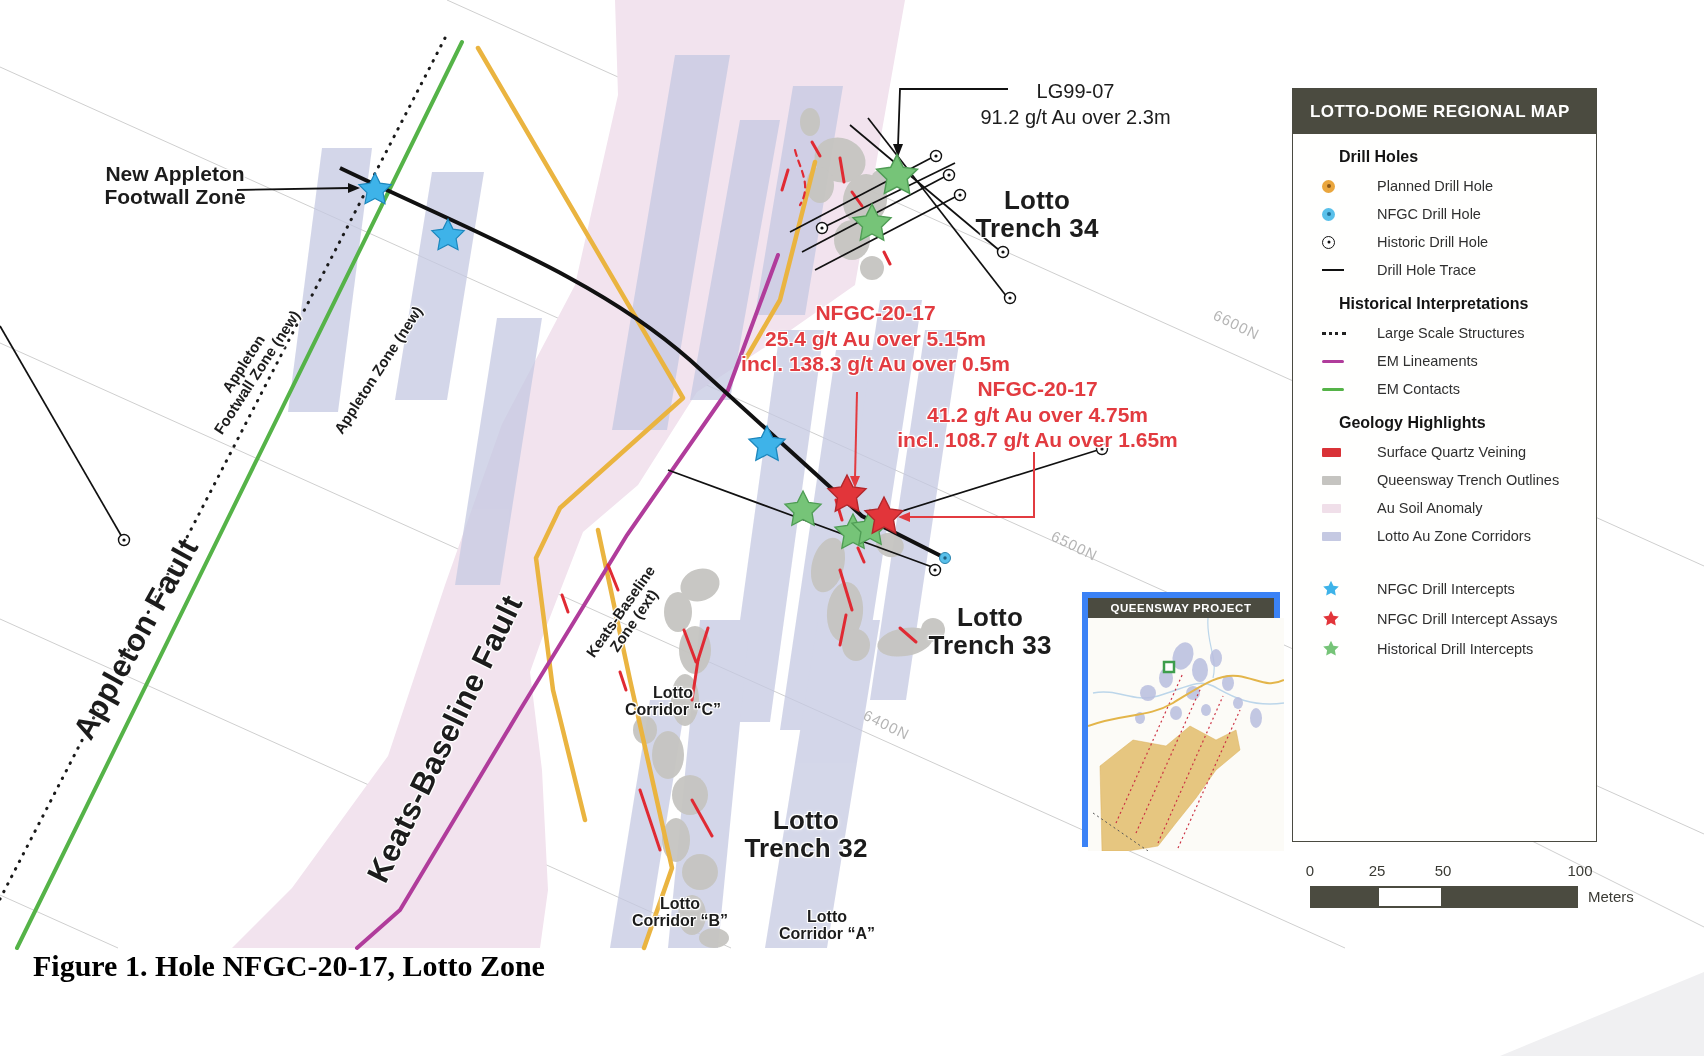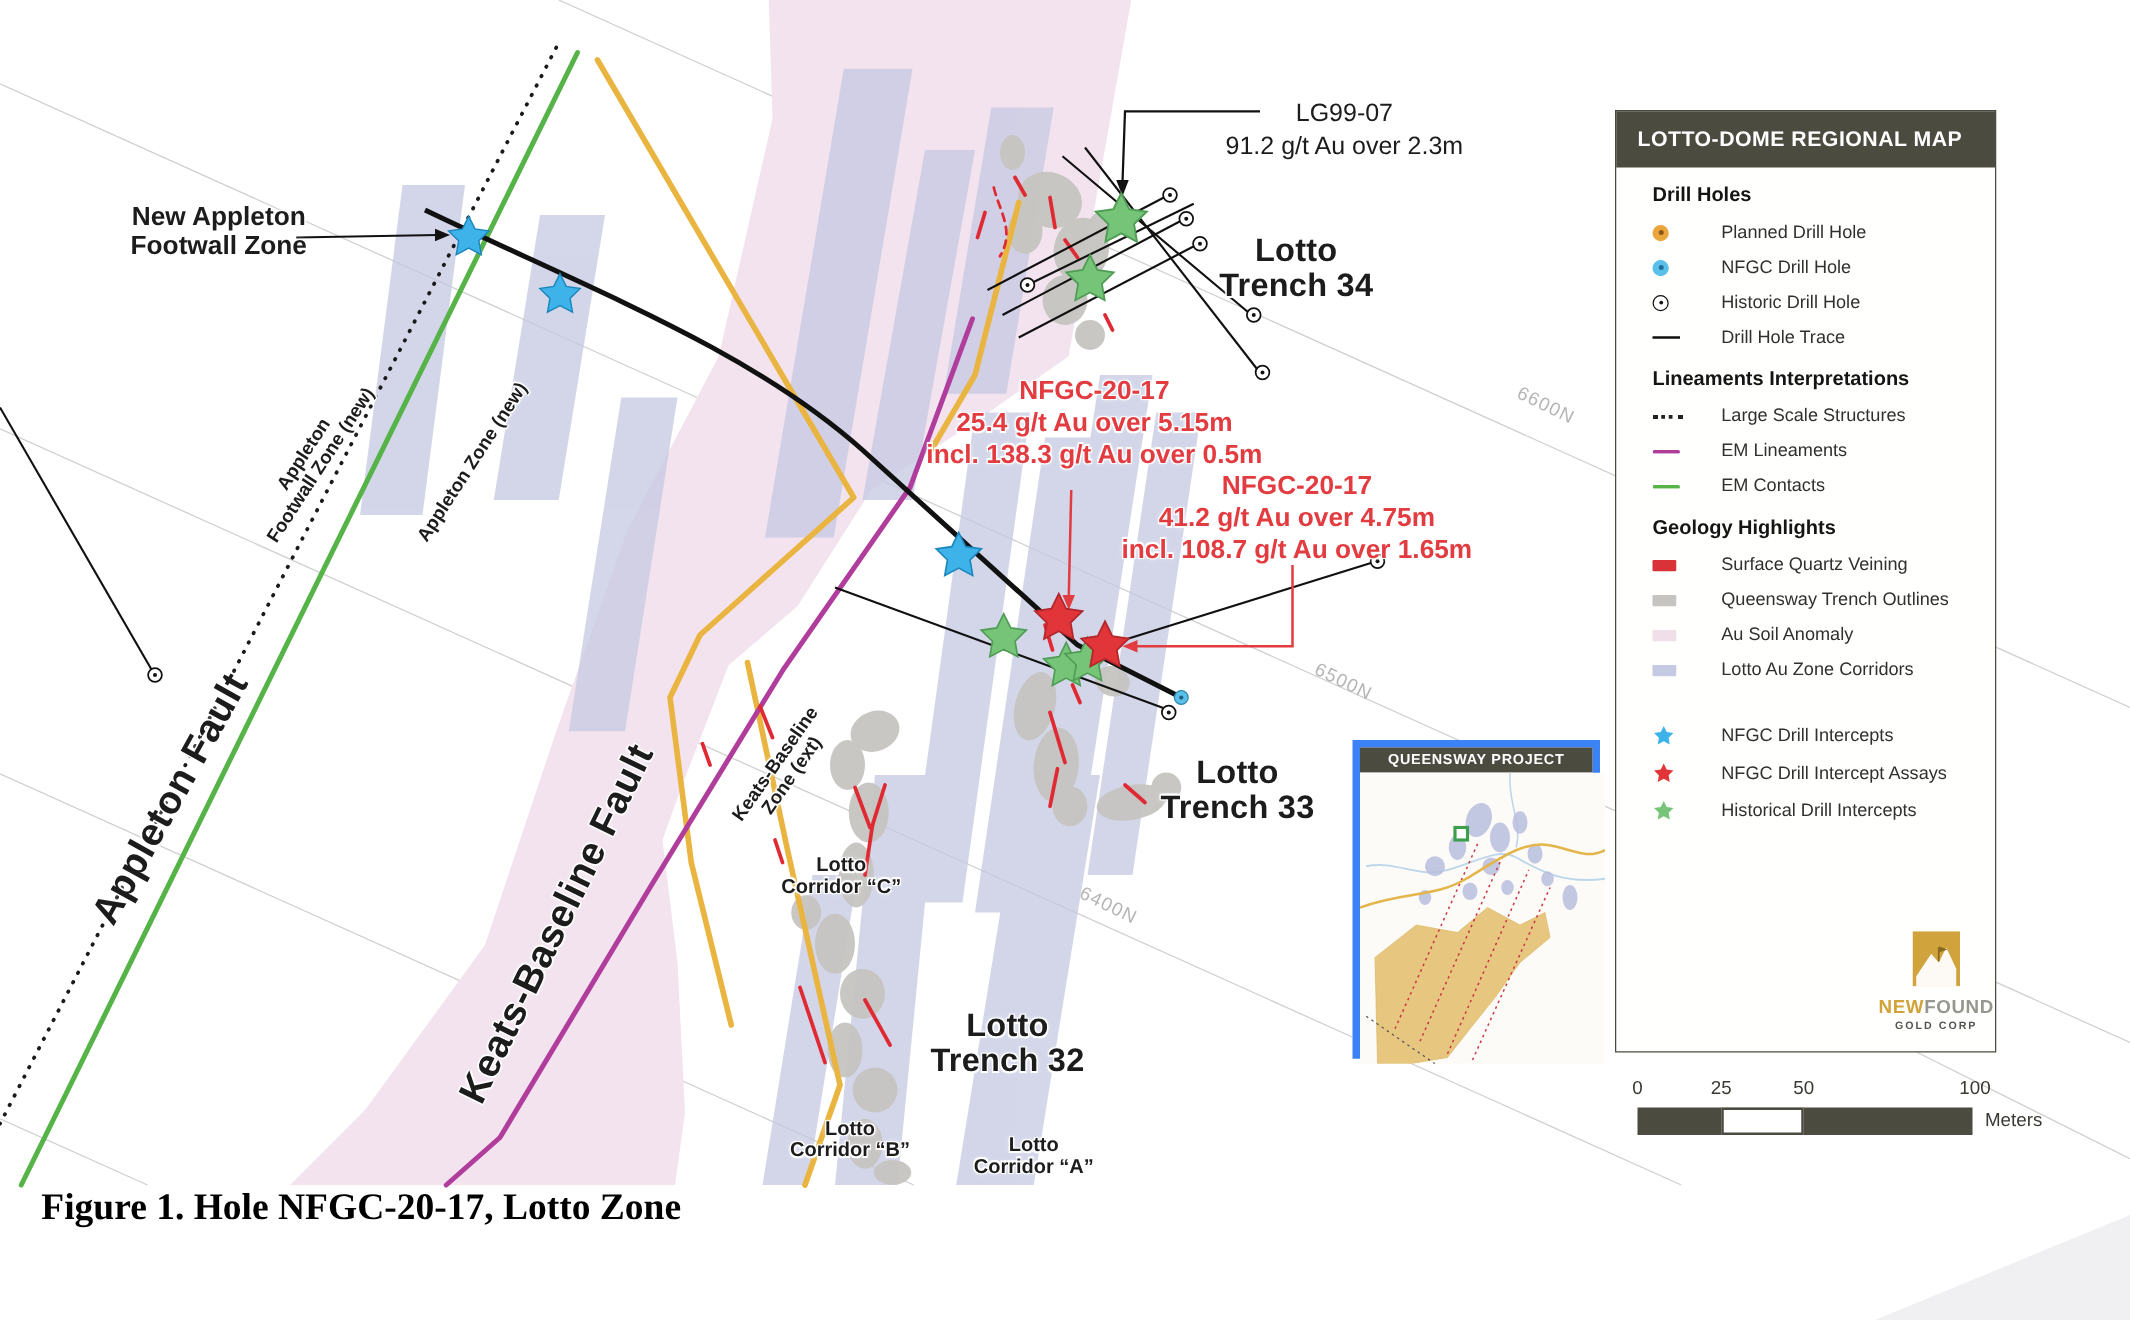--- a/index.html
+++ b/index.html
@@ -17,21 +17,21 @@
   .lab-lg99{font-size:20px;font-weight:500;line-height:1.3;}
   .red-anno{position:absolute;text-align:center;color:#e23b40;font-weight:800;font-size:21px;line-height:1.22;white-space:nowrap;
     text-shadow:-1px -1px 0 #fff,1px -1px 0 #fff,-1px 1px 0 #fff,1px 1px 0 #fff,0 0 4px #fff;}
   .red-anno span{display:block;}
   .grid-lab{position:absolute;color:#b5b5b5;font-size:15px;letter-spacing:1px;transform:rotate(26deg);font-weight:400;}
 
   
   #legend{position:absolute;left:1292px;top:88px;width:305px;height:754px;background:#fffffe;border:1.6px solid #4a4a41;box-sizing:border-box;}
   #legend .hdr{height:45px;background:#4b4b40;color:#fff;font-size:17px;font-weight:700;letter-spacing:.4px;display:flex;align-items:center;padding-left:17px;box-sizing:border-box;}
   #legend .body{padding:14px 8px 0 29px;}
-  .leg-h{font-size:16px;font-weight:800;color:#141414;margin:11px 0 6px 0;}
+  .leg-h{font-size:16px;font-weight:800;color:#141414;margin:11px 0 6px 17px;}
   .leg-h:first-child{margin-top:0;}
   .leg-row{display:flex;align-items:center;height:28px;gap:20px;}
   .leg-row .ic{width:26px;flex:0 0 26px;display:flex;align-items:center;justify-content:flex-start;}
   .leg-row .lb{font-size:14.5px;color:#303030;padding-left:9px;}
   .dot{width:13px;height:13px;border-radius:50%;position:relative;}
   .dot::after{content:"";position:absolute;left:50%;top:50%;width:4px;height:4px;border-radius:50%;transform:translate(-50%,-50%);}
   .dot.or{background:#eaa63d;}.dot.or::after{background:#8a5718;}
   .dot.bl{background:#59c0ea;}.dot.bl::after{background:#1f6f98;}
   .circ{width:11px;height:11px;border:1.7px solid #111;border-radius:50%;position:relative;background:#fff;}
   .circ::after{content:"";position:absolute;left:50%;top:50%;width:3px;height:3px;border-radius:50%;background:#111;transform:translate(-50%,-50%);}
@@ -360,21 +360,21 @@
           </span>
         <span class="lb">Historic Drill Hole</span>
       </div>
       <div class="leg-row">
         <span class="ic">
             <span class="lln"></span>
           </span>
         <span class="lb">Drill Hole Trace</span>
       </div>
 
-      <div class="leg-h">Lineaments Interpretations</div>
+      <div class="leg-h">Historical Interpretations</div>
       <div class="leg-row">
         <span class="ic">
             <span class="lln dotted"></span>
           </span>
         <span class="lb">Large Scale Structures</span>
       </div>
       <div class="leg-row">
         <span class="ic">
             <span class="lln mag"></span>
           </span>
@@ -434,30 +434,20 @@
           <span class="ic">
             <svg width="18" height="18" viewBox="-11 -11 22 22">
                 <use href="#star" fill="#76c478"></use>
               </svg>
             </span>
           <span class="lb">Historical Drill Intercepts</span>
         </div>
       </div>
     </div>
 
-    <div id="logo">
-      <svg width="38" height="44" viewBox="0 0 38 44">
-        <rect width="38" height="44" fill="#d0a33c"></rect>
-        <path d="M3,36 L15,18 L21,25 L27,13 L35,30 L35,44 L3,44 Z" fill="#ffffff" opacity="0.95"></path>
-        <line x1="21" y1="13" x2="21" y2="24" stroke="#8a6a1e" stroke-width="1.4"></line>
-        <polygon points="21,12 28,14.5 21,17" fill="#8a6a1e"></polygon>
-      </svg>
-      <div class="word"><span class="n1">NEW</span><span class="n2">FOUND</span></div>
-      <div class="sub">GOLD CORP</div>
-    </div>
   </div>
 
   <div id="scalebar">
     <span class="tick" style="left:25px;">0</span>
     <span class="tick" style="left:92px;">25</span>
     <span class="tick" style="left:158px;">50</span>
     <span class="tick" style="left:295px;">100</span>
     <div class="bar"></div>
     <div class="mid"></div>
     <span class="unit">Meters</span>

